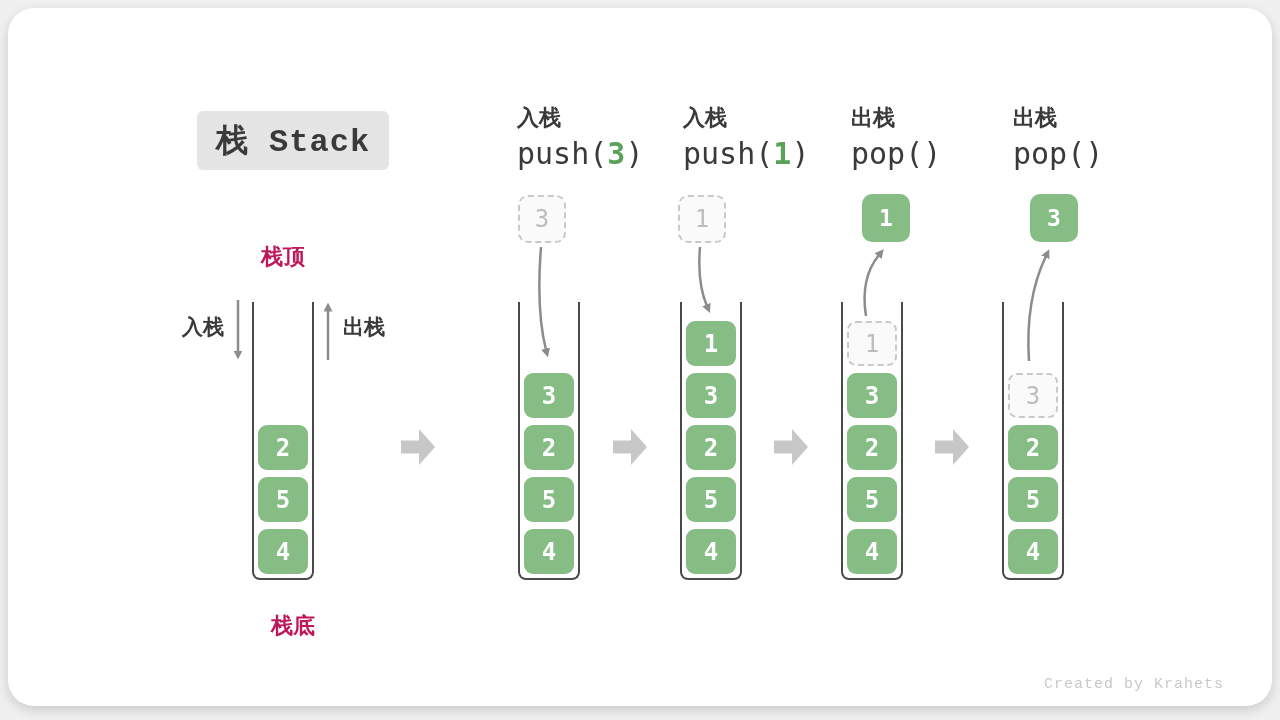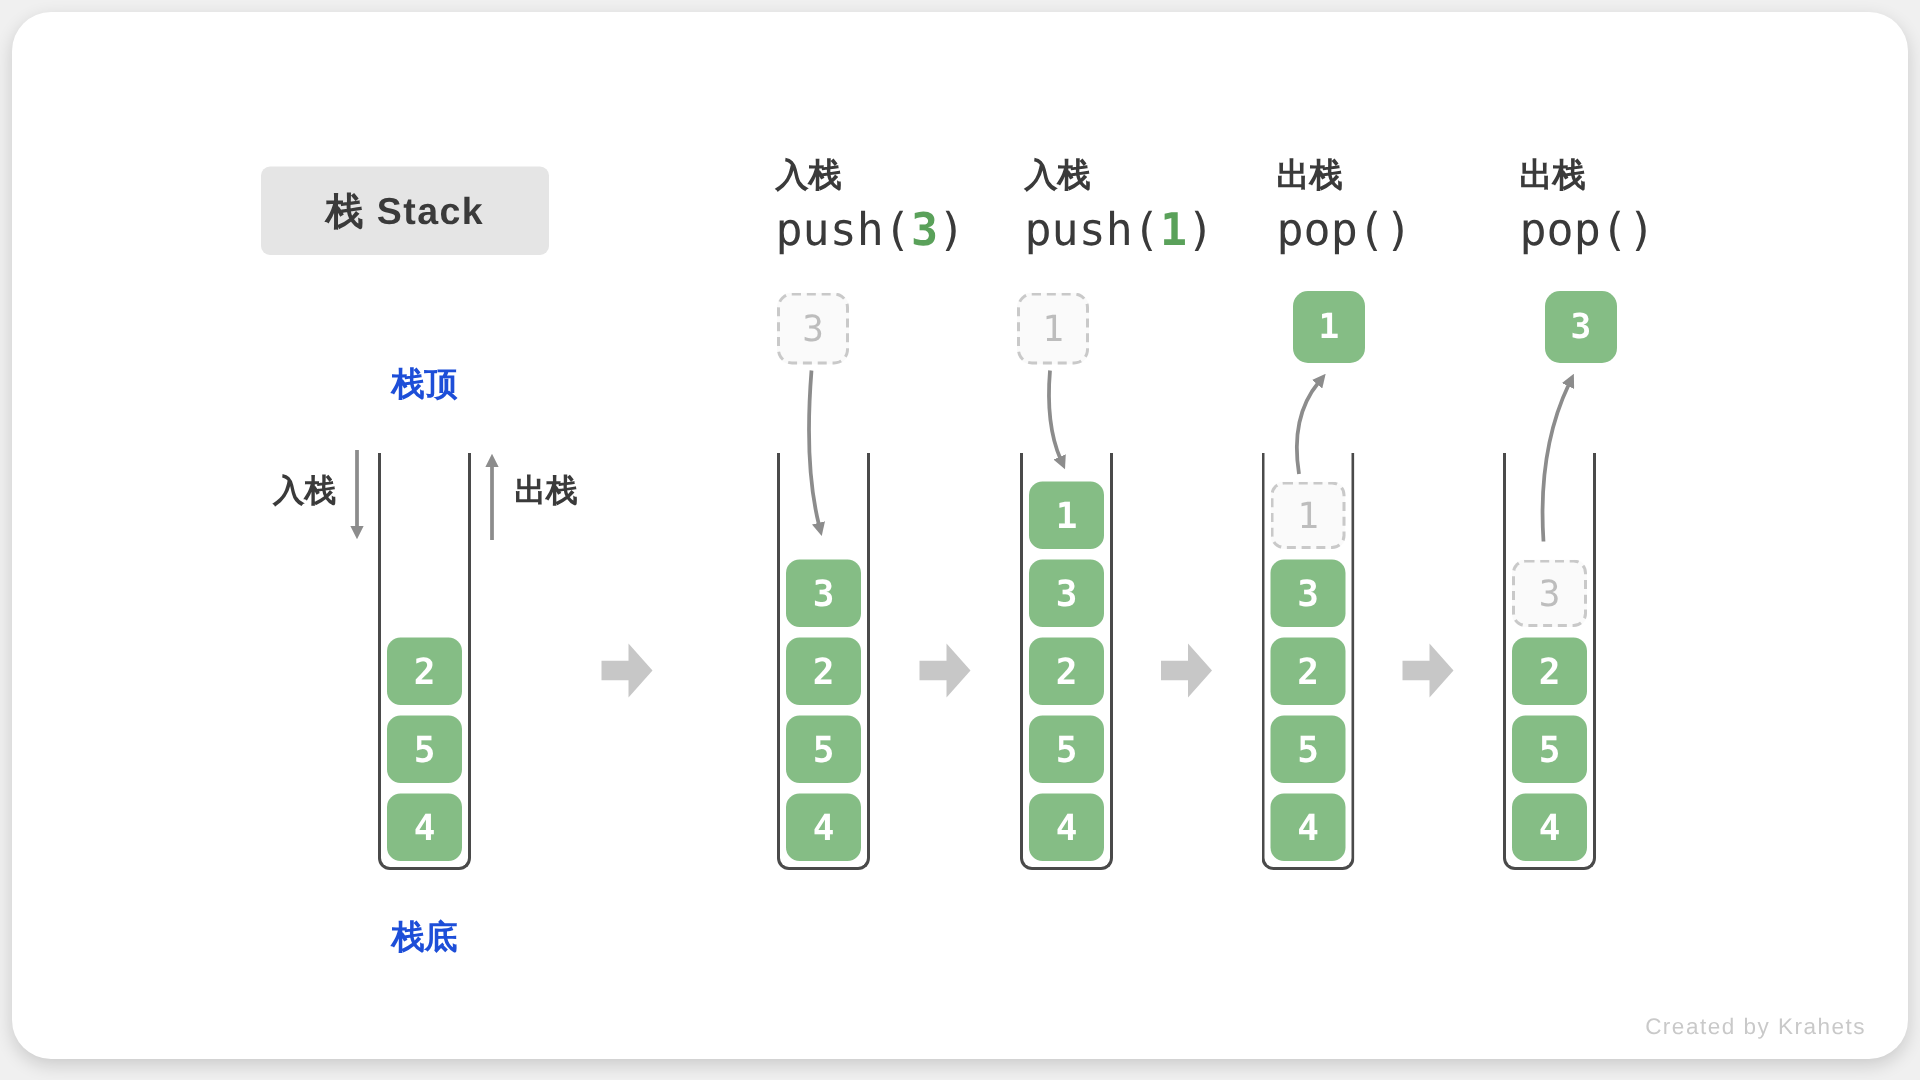--- a/index.html
+++ b/index.html
@@ -5,25 +5,25 @@
   * { margin:0; padding:0; box-sizing:border-box; }
   html,body { width:1280px; height:720px; overflow:hidden; }
   body { background:#f0f0f0; font-family:"DejaVu Sans","Liberation Sans",sans-serif; }
   .canvas { position:relative; width:1280px; height:720px; }
   .card {
     position:absolute; left:8px; top:8px; width:1264px; height:698px;
     background:#ffffff; border-radius:26px;
     box-shadow:0 4px 12px rgba(0,0,0,0.16);
   }
   .title-box {
-    position:absolute; left:174px; top:111px; width:192px; height:59px;
+    position:absolute; left:197px; top:111px; width:192px; height:59px;
     background:#e5e5e5; border-radius:6px;
     display:flex; align-items:center; justify-content:center;
-    font-family:Liberation Sans, sans-serif;
-    font-size:25px; font-weight:600; color:#3a3a3a; letter-spacing:1px;
+    font-family:Liberation Mono, monospace;
+    font-size:32px; font-weight:600; color:#3a3a3a; letter-spacing:1px;
   }
   .op { position:absolute; top:104px; }
   .op .cjk { font-size:22px; font-weight:600; color:#3a3a3a; line-height:28px; }
   .op .code {
     margin-top:8px; font-family:"DejaVu Sans Mono","Liberation Mono",monospace;
     font-size:30px; color:#3a3a3a; line-height:28px;
   }
   .op .code .arg { color:#5aa15a; font-weight:700; }
   .op-1 { left:517px; } .op-2 { left:683px; } .op-3 { left:851px; } .op-4 { left:1013px; }
 
@@ -61,28 +61,28 @@
   }
   .fb-1 { left:518px; } .fb-2 { left:678px; } .fb-3 { left:862px; } .fb-4 { left:1030px; }
 
   .side-label {
     position:absolute; font-size:21px; font-weight:600; color:#3a3a3a; line-height:26px;
   }
   .lbl-push-side { left:178px; top:314px; width:46px; text-align:right; }
   .lbl-pop-side  { left:343px; top:314px; width:46px; text-align:left; }
   .center-label {
     position:absolute; width:62px; text-align:center;
-    font-size:22px; font-weight:600; color:#1d4ed8; line-height:28px;
+    font-size:22px; font-weight:600; color:#be185d; line-height:28px;
   }
   .lbl-top    { left:252px; top:243px; }
-  .lbl-bottom { left:252px; top:612px; }
+  .lbl-bottom { left:262px; top:612px;font-family:Liberation Serif, serif; }
 
   .footer {
-    position:absolute; right:36px; top:676px;
-    font-family:Liberation Sans, sans-serif;
+    position:absolute; right:56px; top:676px;
+    font-family:Liberation Mono, monospace;
     font-size:15px; color:#c9c9c9; letter-spacing:1px;
   }
   svg.overlay { position:absolute; left:0; top:0; width:1280px; height:720px; pointer-events:none; }
 </style>
 </head>
 <body>
 
 <div class="canvas">
   <div class="card"></div>
 

